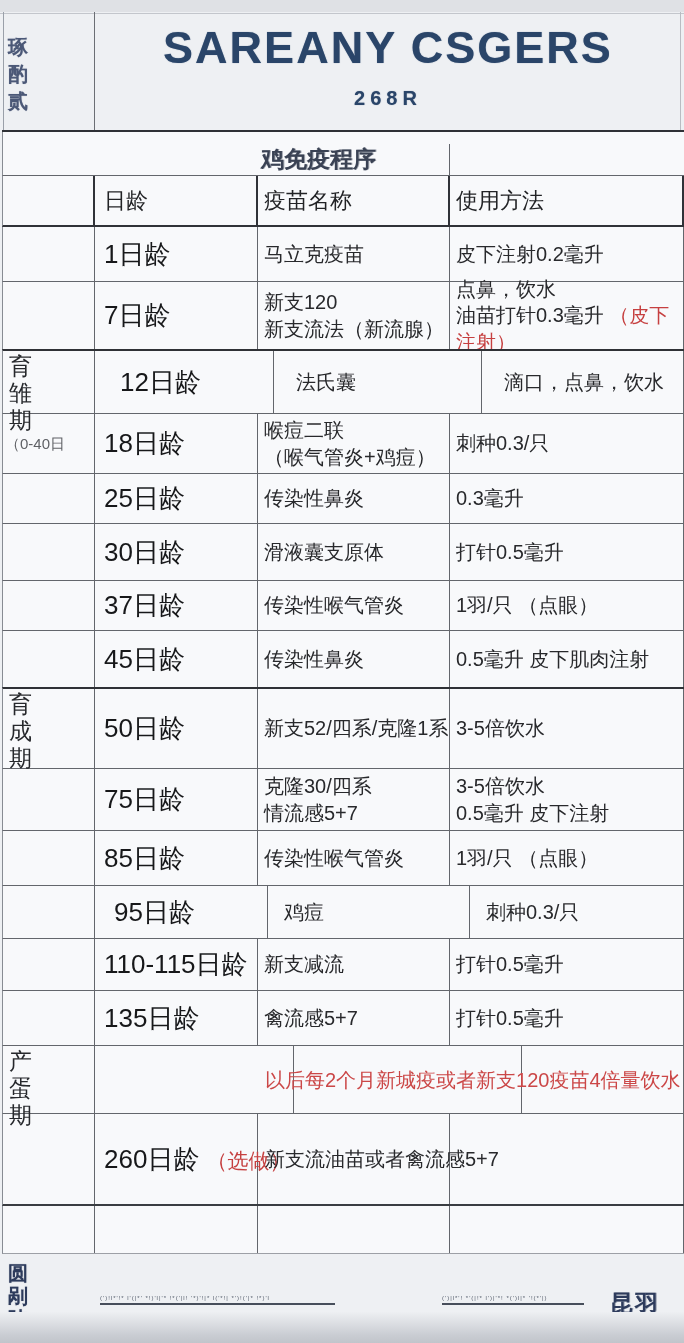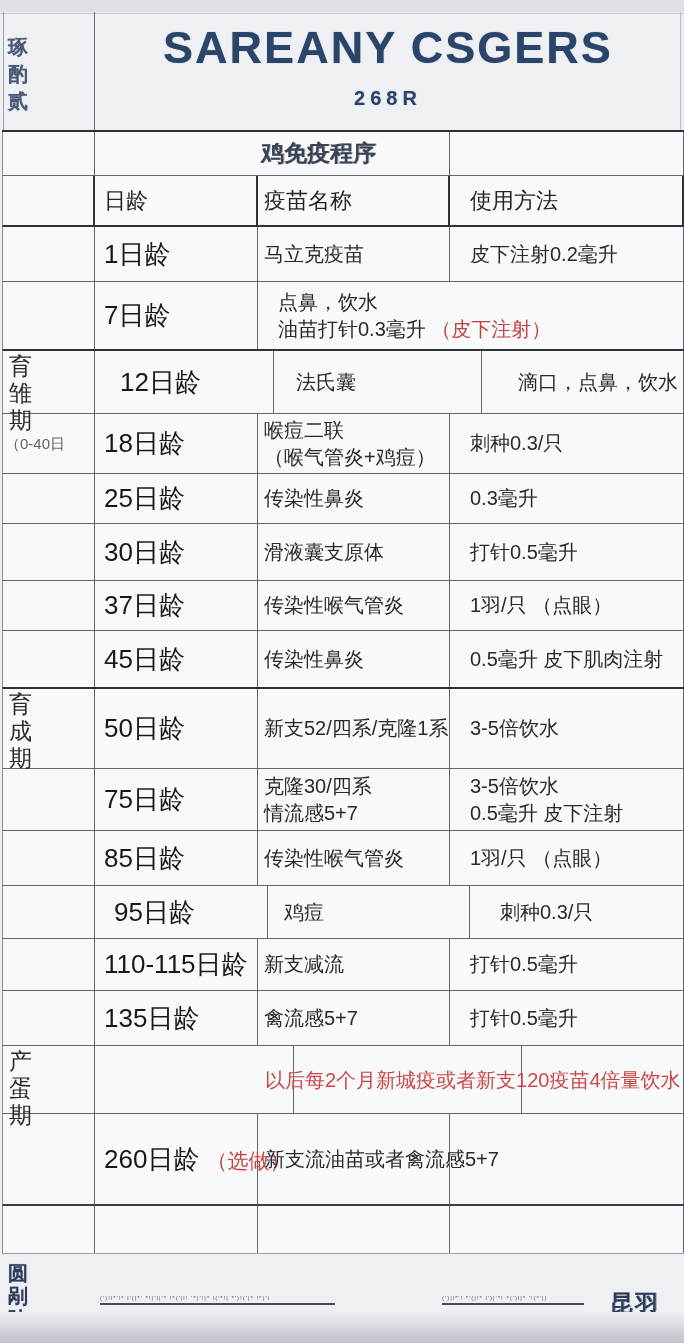--- a/index.html
+++ b/index.html
@@ -38,21 +38,21 @@
   .row.thick-top{border-top:2px solid #2f3136;}
   .row.bottom-med{border-bottom:2px solid #3a3d42;}
   .row.last-empty{border-bottom:1px solid #9da0a6;}
   .c{
     box-sizing:border-box;border-right:1px solid #63666c;
     display:flex;flex-direction:column;justify-content:center;position:relative;
   }
   .c0{width:92px;}
   .c1{width:163px;padding-left:9px;}
   .c2{width:192px;padding-left:6px;}
-  .c3{flex:1;padding-left:20px;}
+  .c3{flex:1;padding-left:6px;}
   .ccap{width:355px;justify-content:center;}
 
   .caption-text{
     padding-left:166px;font-size:23px;font-weight:600;color:#3a4254;
     text-shadow:1px 0 0 rgba(58,66,84,.45);filter:blur(.3px);white-space:nowrap;
   }
   .hcell{font-size:22px;color:#222326;}
   .age{font-size:26px;color:#17181a;white-space:nowrap;}
   .age .red{font-size:21px;}
   .vline,.mline{font-size:20px;line-height:1.32;color:#28292c;}
@@ -107,21 +107,21 @@
   <div class="pre-vline-r"></div>
 
   <div class="corner-tl">琢酌贰</div>
 
   <div class="header-block">
     <div class="main-title">SAREANY CSGERS</div>
     <div class="sub-title">268R</div>
   </div>
 
   <div class="vtable">
-      <div class="row cap" style="height: 44px;">
+      <div class="row cap" style="height: 44px; align-items: flex-end;">
         <div class="c c0"></div>
         <div class="c ccap">
           <div class="caption-text">鸡免疫程序</div>
         </div>
         <div class="c c3"></div>
       </div>
       <div class="row hdr" style="height: 51px;">
         <div class="c c0"></div>
         <div class="c c1">
           <div class="hcell">日龄</div>
@@ -142,20 +142,24 @@
           <div class="vline">马立克疫苗</div>
         </div>
         <div class="c c3">
           <div class="mline"><span>皮下注射0.2毫升</span></div>
         </div>
       </div>
       <div class="row" style="height: 67px; border-bottom: none;">
         <div class="c c0"></div>
         <div class="c c1">
           <div class="age"><span>7日龄</span></div>
+        </div>
+        <div class="c c2">
+          <div class="vline">新支120</div>
+          <div class="vline">新支流法（新流腺）</div>
         </div>
         <div class="c c3">
           <div class="mline"><span>点鼻，饮水</span></div>
           <div class="mline"><span>油苗打针0.3毫升 </span><span class="red">（皮下注射）</span></div>
         </div>
       </div>
       <div class="row thick-top" style="height: 65px; gap: 16px;">
         <div class="c c0">
           <div class="section">育雏期</div>
           <div class="section-sub">（0-40日</div>

